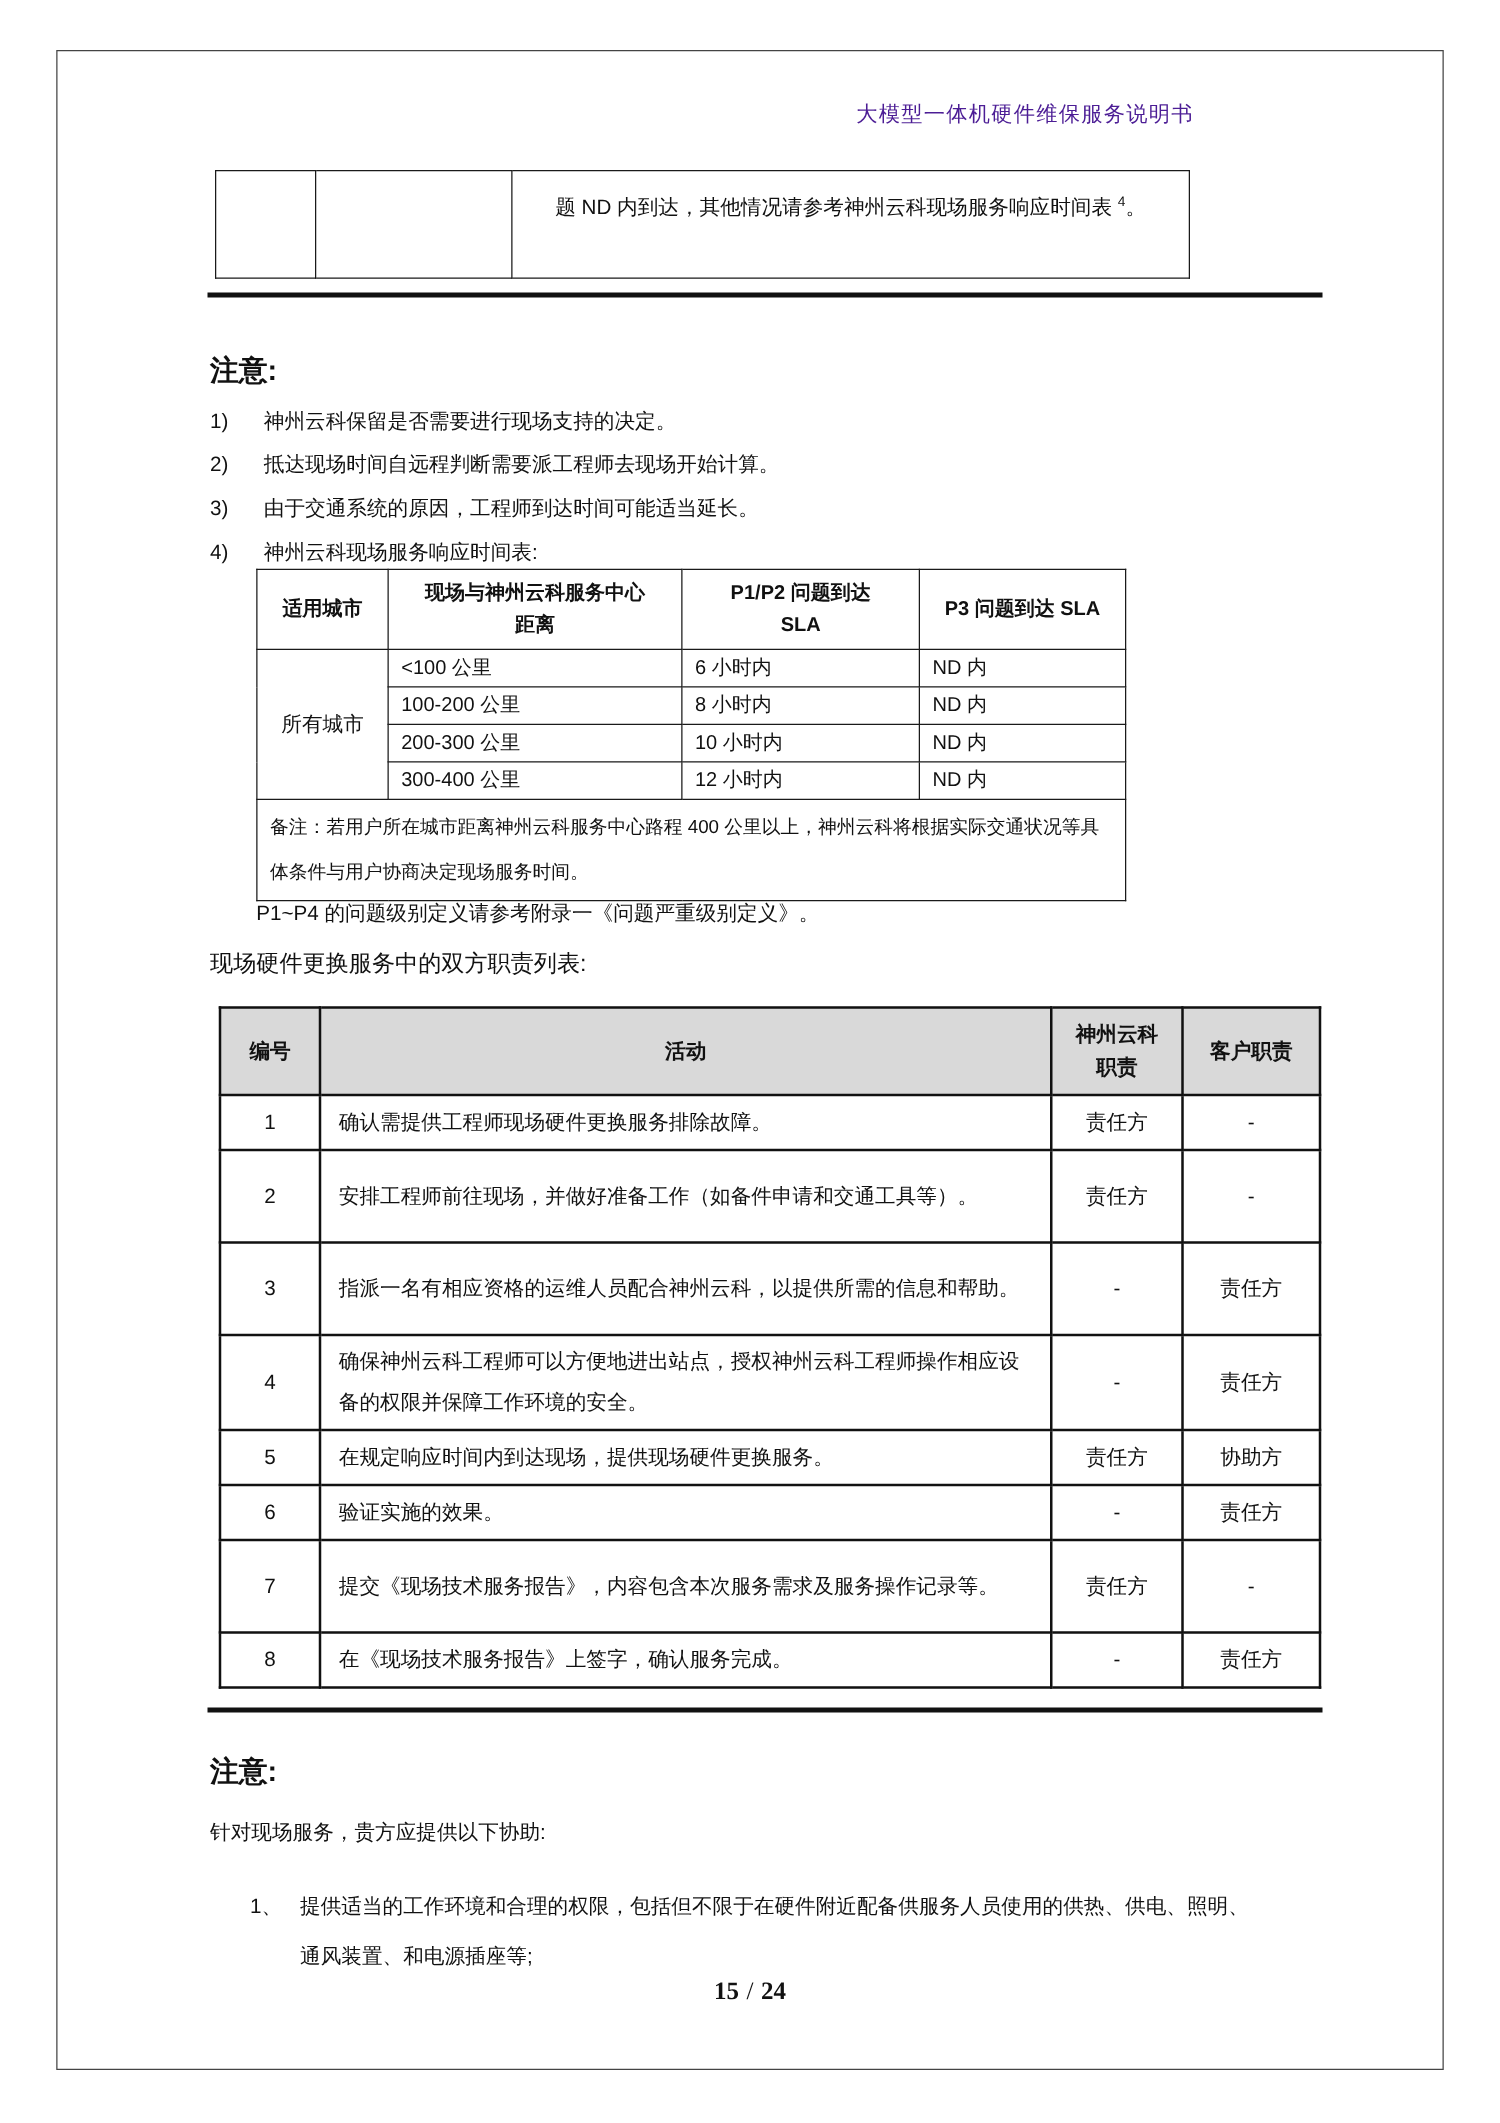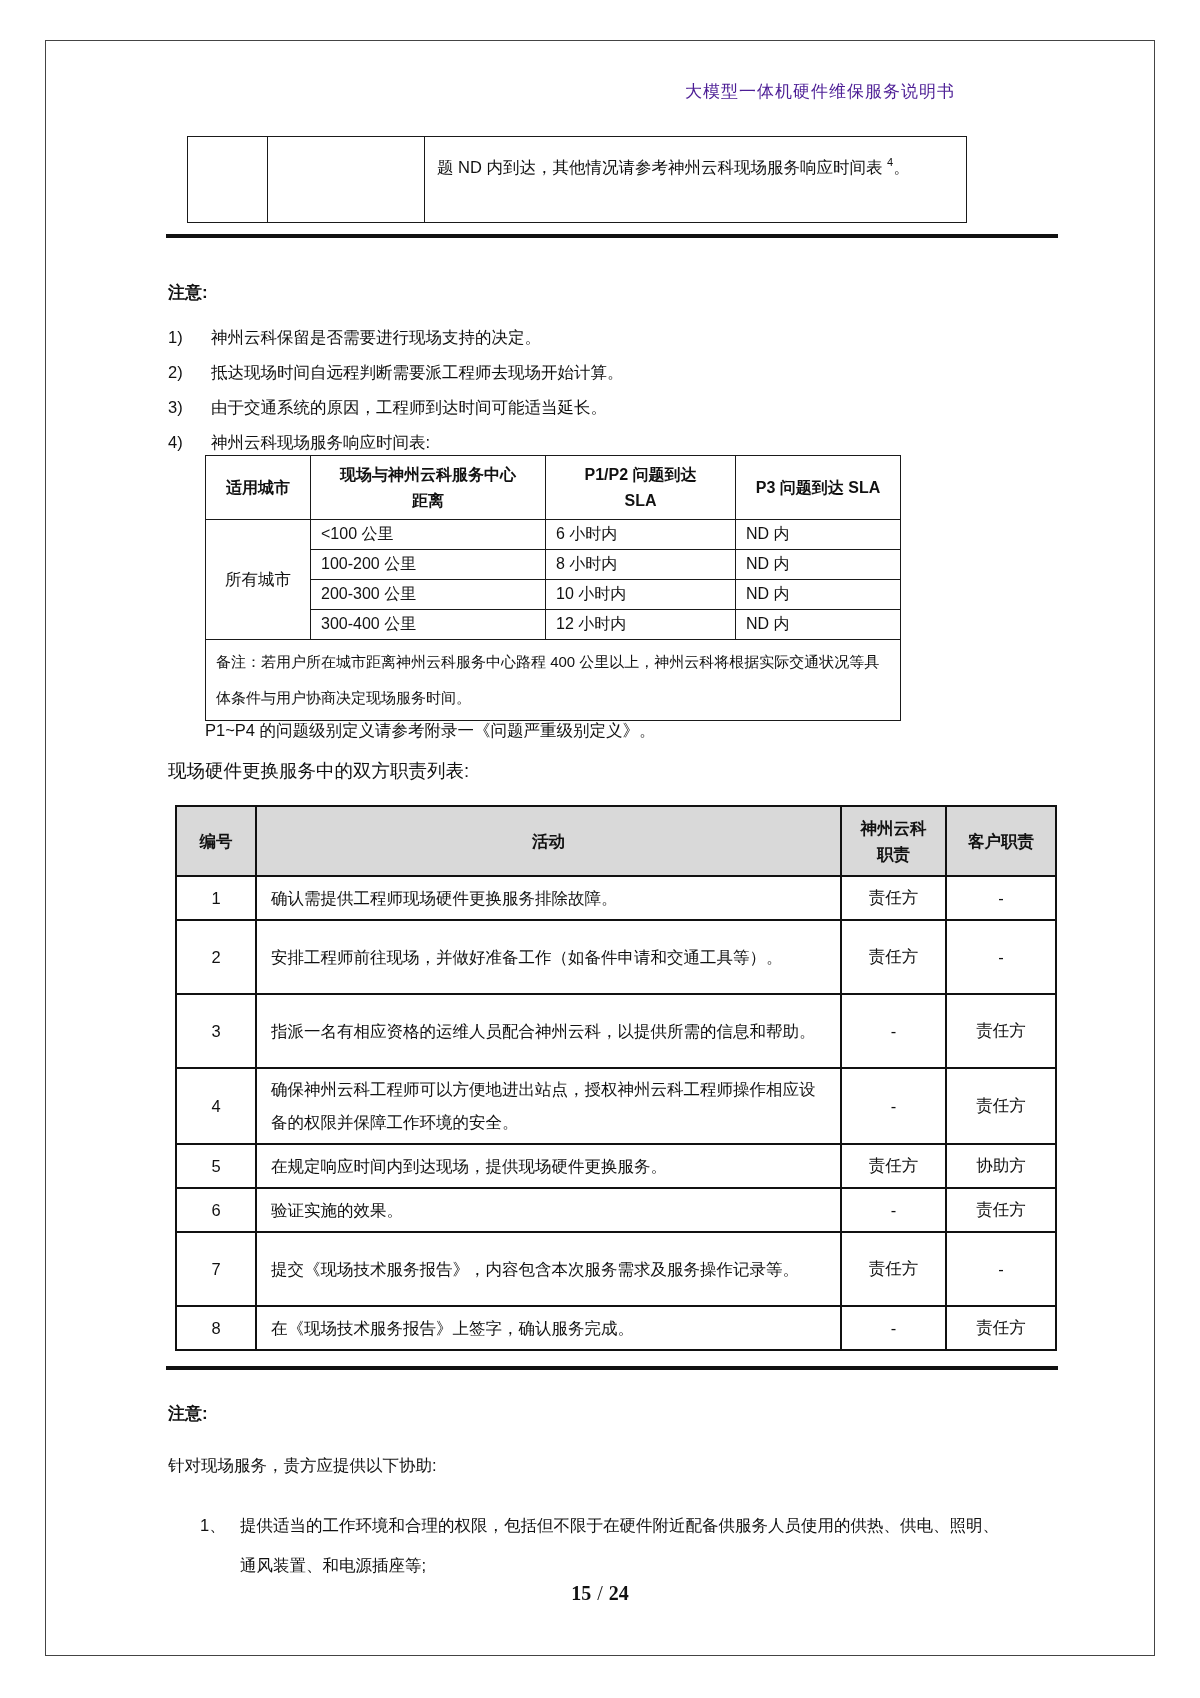--- a/index.html
+++ b/index.html
@@ -12,33 +12,33 @@
   .page-frame { position:absolute; left:45px; top:40px; width:1110px; height:1616px; border:1px solid #444; background:#fff; }
 
   .header-title {
     position:absolute; top:80px; left:400px; width:555px; text-align:right;
     font-family:"Liberation Serif","DejaVu Serif",serif; font-size:17px; color:#4c1d95; letter-spacing:1px;
   }
 
   table { border-collapse:collapse; table-layout:fixed; }
 
   
-  .frag-table { position:absolute; left:187px; top:136px; width:779px; }
+  .frag-table { position:absolute; left:172px; top:136px; width:779px;text-align:center; }
   .frag-table td { border:1.5px solid #1a1a1a; vertical-align:top; }
   .frag-table .c1 { width:80px; }
   .frag-table .c2 { width:157px; }
   .frag-table .c3 { width:542px; padding:8px 12px; line-height:34px; font-size:16.5px; }
   .frag-table td { height:86px; }
   sup { font-size:11px; vertical-align:super; }
 
   .rule { position:absolute; left:166px; width:892px; height:4px; background:#111; }
   .rule1 { top:234px; }
   .rule2 { top:1366px; }
 
-  .notice-label { position:absolute; left:168px; font-weight:bold; font-size:17px;text-align:right; }
+  .notice-label { position:absolute; left:168px; font-weight:bold; font-size:23px;text-align:right; }
   .nl1 { top:281px; }
   .nl2 { top:1402px; }
 
   .num-list { position:absolute; left:168px; top:326px; width:760px; }
   .num-item { display:flex; margin-bottom:13px; font-size:16.5px; line-height:22px; }
   .num-item .num { width:43px; flex:0 0 43px; }
 
   
   .sla-table { position:absolute; left:205px; top:455px; width:695px; font-size:16px; }
   .sla-table th, .sla-table td { border:1.5px solid #1a1a1a; }

